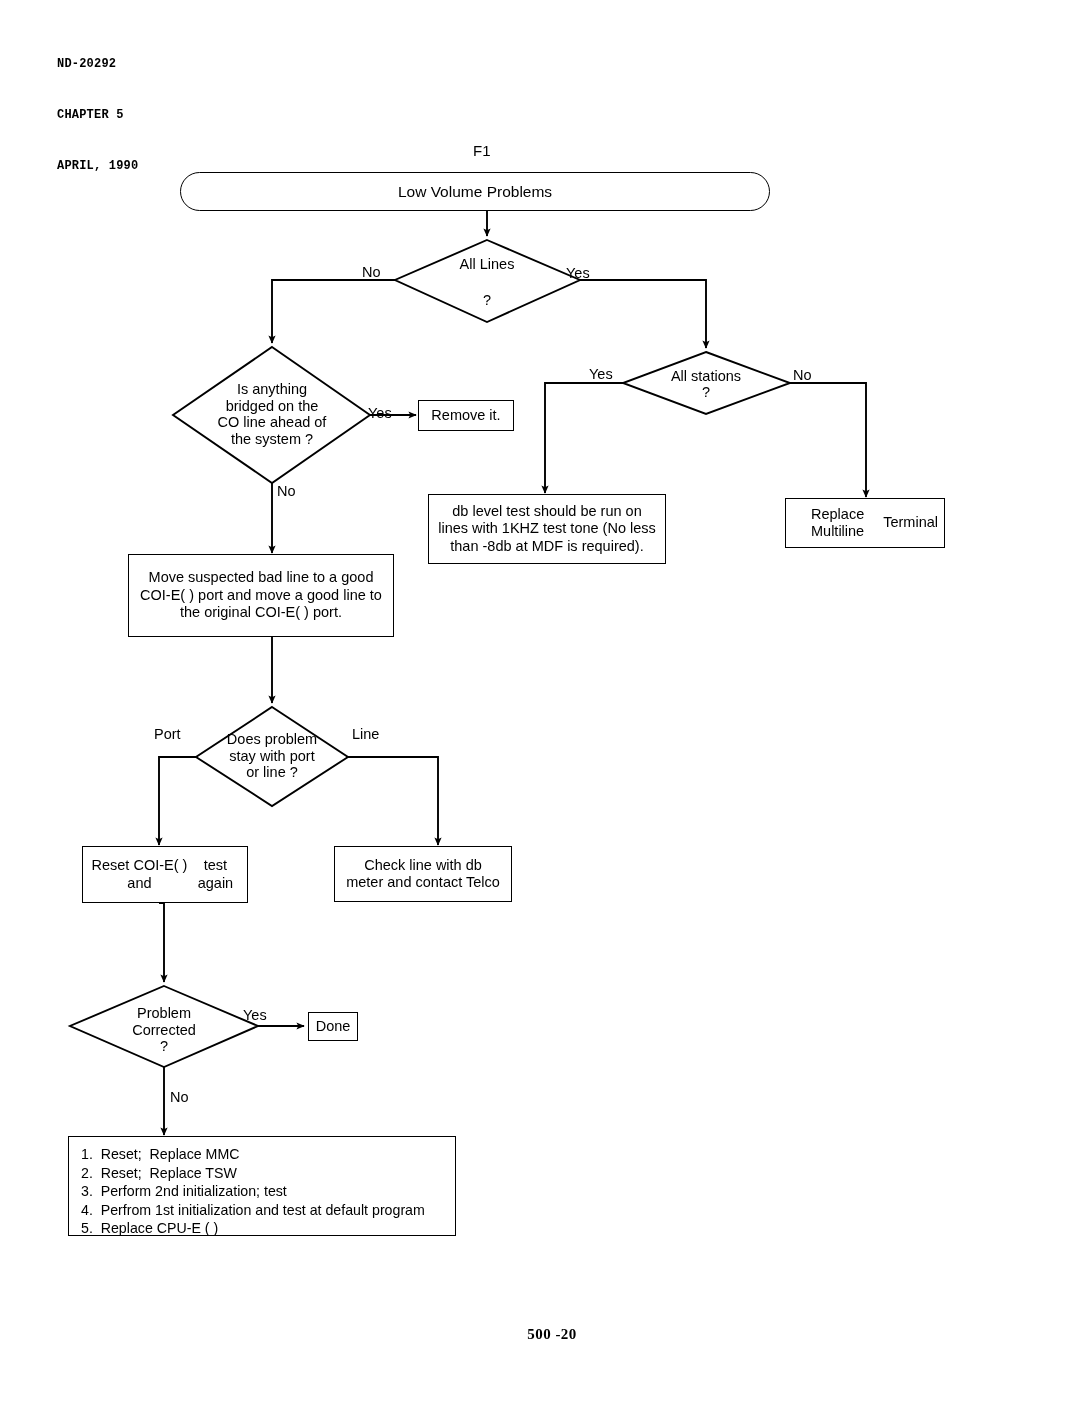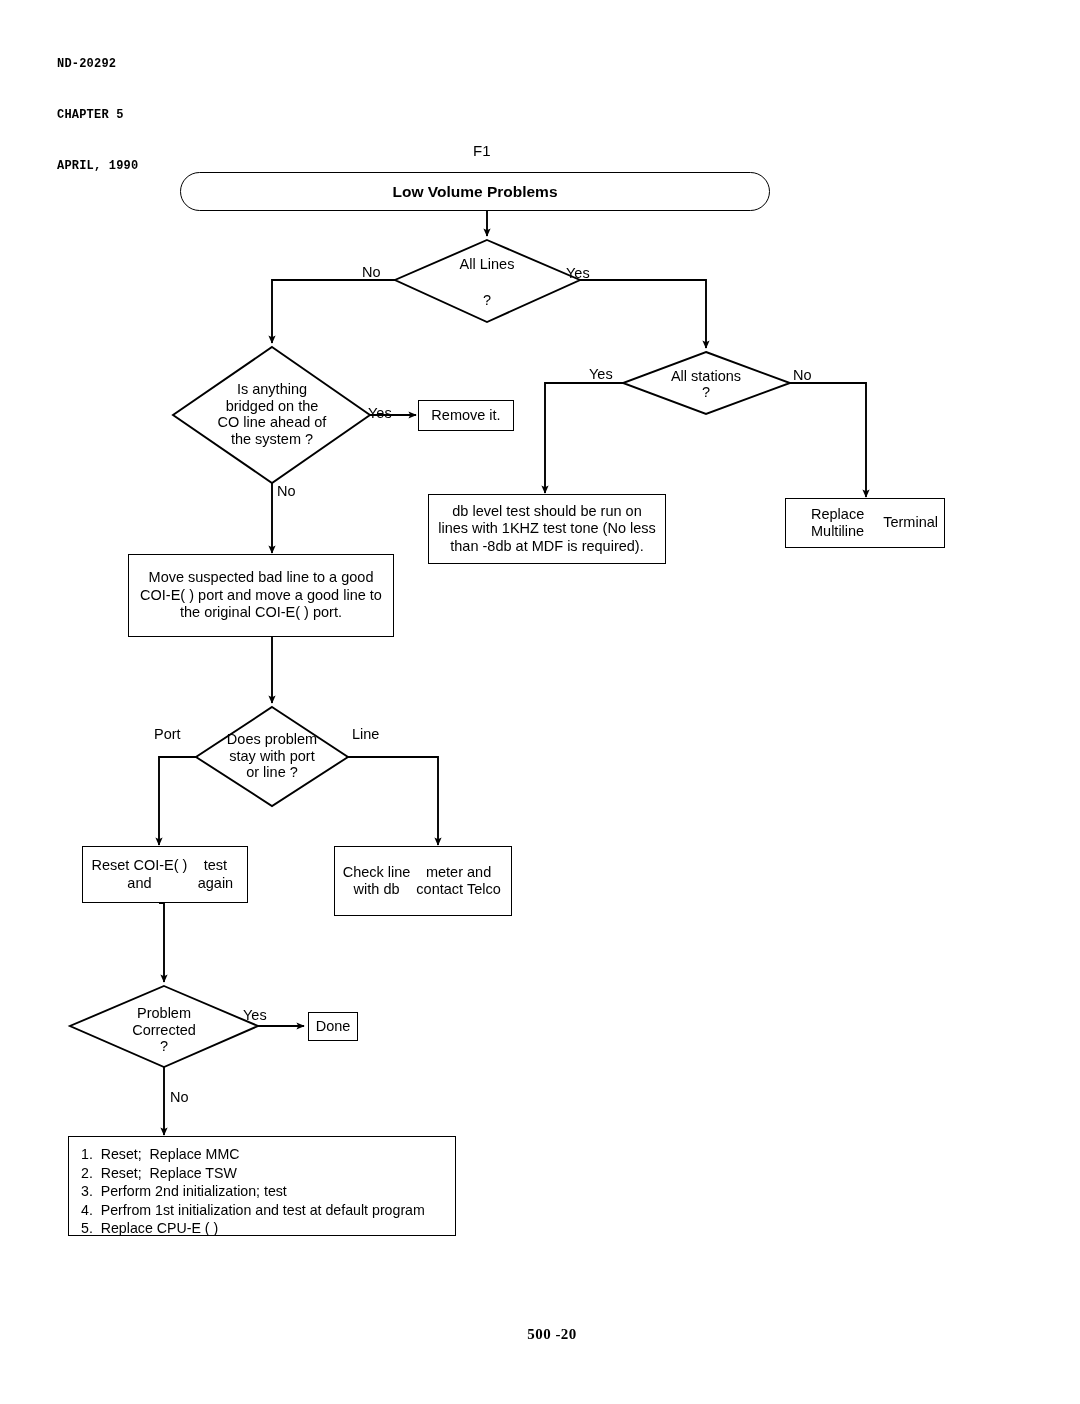--- a/index.html
+++ b/index.html
@@ -184,21 +184,21 @@
         <path d="M159,903 L164,903 L164,982" marker-end="url(#arrow)"></path>
 
         <path d="M258,1026 L304,1026" marker-end="url(#arrow)"></path>
 
         <path d="M164,1067 L164,1135" marker-end="url(#arrow)"></path>
       </g>
     </svg>
 
     <div class="caption" style="left:473px; top:142px;">F1</div>
 
-    <div class="node term" style="left:180px; top:172px; width:590px; height:39px;font-weight:bold;">
+    <div class="node term" style="left:180px; top:172px; width:590px; height:39px;">
       <span class="title-strong">Low Volume Problems</span>
     </div>
 
     <div class="diamond-label" style="left:417px; top:262px; width:140px; height:40px; flex-direction:column;gap:19px;">
       <span>All Lines</span>
       <span>?</span>
     </div>
 
     <div class="diamond-label" style="left:182px; top:377px; width:180px; height:74px; flex-direction:column;">
       <span>Is anything</span>
@@ -237,21 +237,21 @@
       <span>Does problem</span>
       <span>stay with port</span>
       <span>or line ?</span>
     </div>
 
     <div class="node proc" style="left:74px; top:846px; width:166px; height:57px; flex-direction:row;margin-left:8px;">
       <span>Reset COI-E( ) and</span>
       <span>test again</span>
     </div>
 
-    <div class="node proc" style="left:334px; top:846px; width:178px; height:70px; ">
+    <div class="node proc" style="left:334px; top:846px; width:178px; height:56px; flex-direction:column;">
       <span>Check line with db</span>
       <span>meter and contact Telco</span>
     </div>
 
     <div class="diamond-label" style="left:104px; top:1004px; width:120px; height:52px; flex-direction:column;">
       <span>Problem</span>
       <span>Corrected</span>
       <span>?</span>
     </div>
 

